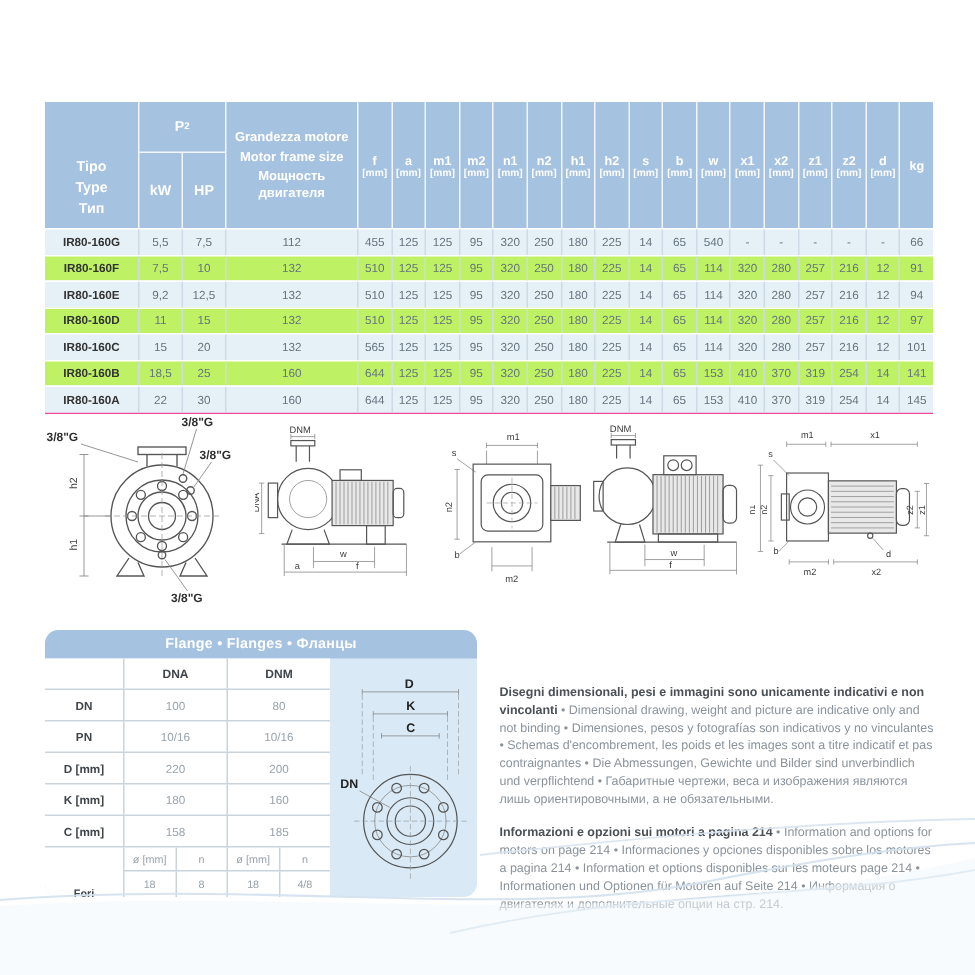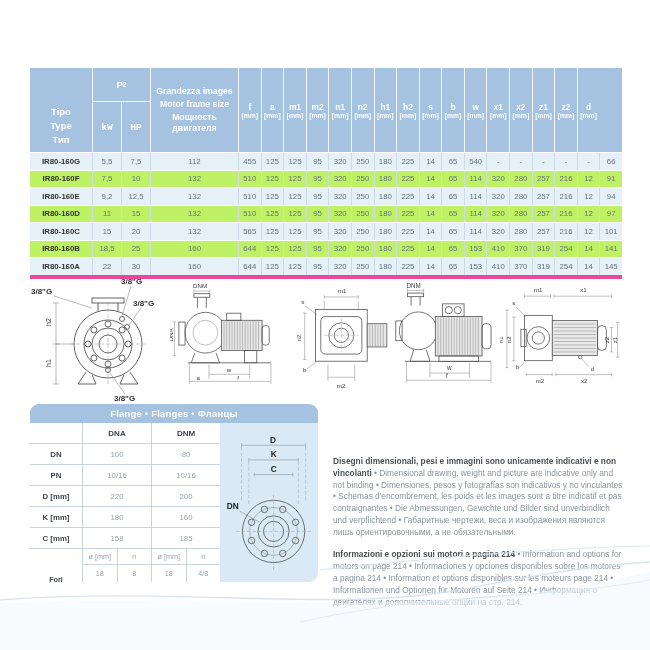--- a/index.html
+++ b/index.html
@@ -12,50 +12,50 @@
                height:84px;background:#a5c2e1;color:#fff;}
   .h-cell{display:flex;flex-direction:column;align-items:center;justify-content:center;
           border-left:1px solid rgba(255,255,255,.85);font-weight:bold;}
   .h-cell:first-child{border-left:none;}
   .h-tipo{font-size:9.5px;line-height:1.5;margin-top:32px;}
   .h-p2{padding:0;}
   .h-p2-top{width:100%;flex:0 0 33px;display:flex;align-items:center;justify-content:center;
             border-bottom:1px solid rgba(255,255,255,.85);font-size:9.5px;}
   .h-p2-top sub{font-size:6.5px;}
   .h-p2-bottom{width:100%;flex:1;display:flex;}
-  .h-kw,.h-hp{flex:1;display:flex;align-items:center;justify-content:center;font-size:9.5px;font-weight:bold;font-family:Liberation Mono, monospace;}
+  .h-kw,.h-hp{flex:1;display:flex;align-items:center;justify-content:center;font-size:9.5px;font-weight:bold;}
   .h-hp{border-left:1px solid rgba(255,255,255,.85);}
   .h-frame{font-size:8.7px;line-height:1.25;text-align:center;padding:0 3px;}
   .h-frame div{margin:1px 0;}
   .h-dim{display:flex;flex-direction:column;align-items:center;justify-content:center;
          border-left:1px solid rgba(255,255,255,.85);font-weight:bold;}
   .h-dim-l{font-size:8.4px;}
   .h-dim-u{font-size:6.8px;}
   .spec-row{display:grid;grid-template-columns:62px 29px 29px 88px repeat(17,1fr);
             height:16.5px;border-top:1px solid #fff;}
   .spec-row.odd{background:#e6f1f7;}
   .spec-row.even{background:#bef264;}
-  .spec-body{border-bottom:4px solid #ec4899;}
+  .spec-body{border-bottom:1px solid #ec4899;}
   .s-cell{display:flex;align-items:center;justify-content:center;
           font-size:7.8px;color:#66737e;border-left:1px solid #cddbe6;overflow:hidden;}
   .s-cell.s-type{border-left:none;font-weight:bold;color:#323232;}
 
   
   .drawings{position:absolute;left:30px;top:272px;width:592px;height:132px;
             display:flex;justify-content:space-between;align-items:flex-start;}
   svg text{font-family:"Liberation Sans",sans-serif;}
   .t1{font-size:8px;fill:#2e2e2e;font-weight:bold;}
   .t2{font-size:7px;fill:#3c3c3c;}
   .ln{stroke:#555;stroke-width:.9;fill:none;}
   .fillp{fill:#e8e8e8;stroke:#555;stroke-width:.9;}
   .dim{stroke:#8a8a8a;stroke-width:.6;fill:none;}
   .cl{stroke:#9a9a9a;stroke-width:.5;stroke-dasharray:4 2;fill:none;}
 
   
-  .flange-panel{position:absolute;left:30px;top:404px;width:288px;height:178px;
+  .flange-panel{position:absolute;left:30px;top:420px;width:288px;height:178px;
                 background:#d9eaf6;border-radius:9px;overflow:hidden;}
   .flange-header{height:19px;background:#a5c2e1;color:#fff;font-weight:bold;font-size:9.5px;
                  display:flex;align-items:center;justify-content:center;letter-spacing:.2px;}
   .flange-body{display:flex;height:159px;}
   .flange-table{width:190px;background:#fff;display:flex;flex-direction:column;}
   .fl-row{display:grid;grid-template-columns:52px 69px 69px;height:21px;border-bottom:1px solid #c9d4dd;}
   .fl-label{display:flex;align-items:center;justify-content:center;font-weight:bold;
             font-size:7.8px;color:#3f4449;text-align:center;}
   .fl-val{display:flex;align-items:center;justify-content:center;font-size:7.8px;
           color:#98a3ac;border-left:1px solid #c9d4dd;}
@@ -94,21 +94,21 @@
         <div class="h-p2-top">
           <span>P</span>
             <sub>2</sub>
         </div>
         <div class="h-p2-bottom">
           <div class="h-kw">kW</div>
           <div class="h-hp">HP</div>
         </div>
       </div>
       <div class="h-cell h-frame">
-        <div>Grandezza images</div>
+        <div>Grandezza motore</div>
         <div>Motor frame size</div>
         <div>Мощность двигателя</div>
       </div>
 
     <div class="h-dim">
           <div class="h-dim-l">f</div>
           <div class="h-dim-u">[mm]</div>
         </div>
         <div class="h-dim">
           <div class="h-dim-l">a</div>
@@ -162,20 +162,23 @@
           <div class="h-dim-l">z1</div>
           <div class="h-dim-u">[mm]</div>
         </div>
         <div class="h-dim">
           <div class="h-dim-l">z2</div>
           <div class="h-dim-u">[mm]</div>
         </div>
         <div class="h-dim">
           <div class="h-dim-l">d</div>
           <div class="h-dim-u">[mm]</div>
+        </div>
+        <div class="h-dim">
+          <div class="h-dim-l">kg</div>
         </div>
       </div>
     <div class="spec-body" id="spec-body">
         <div class="spec-row odd">
           <div class="s-cell s-type">IR80-160G</div>
           <div class="s-cell">5,5</div>
           <div class="s-cell">7,5</div>
           <div class="s-cell">112</div>
           <div class="s-cell">455</div>
           <div class="s-cell">125</div>

